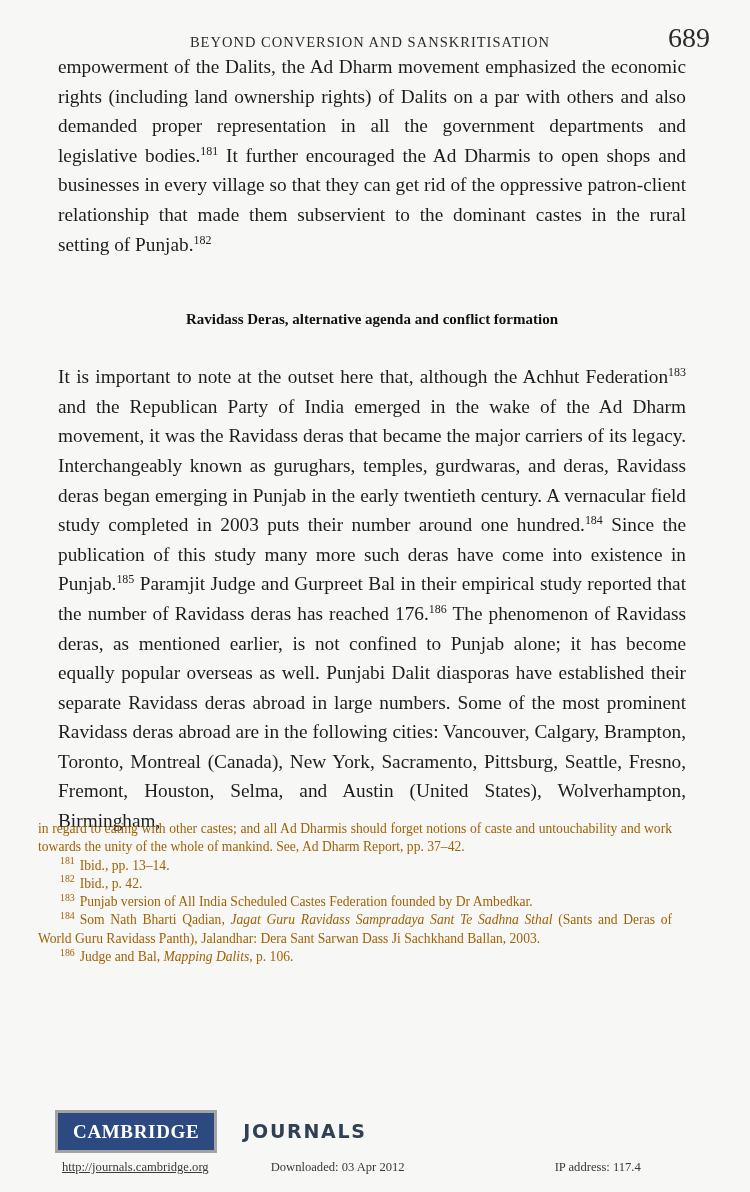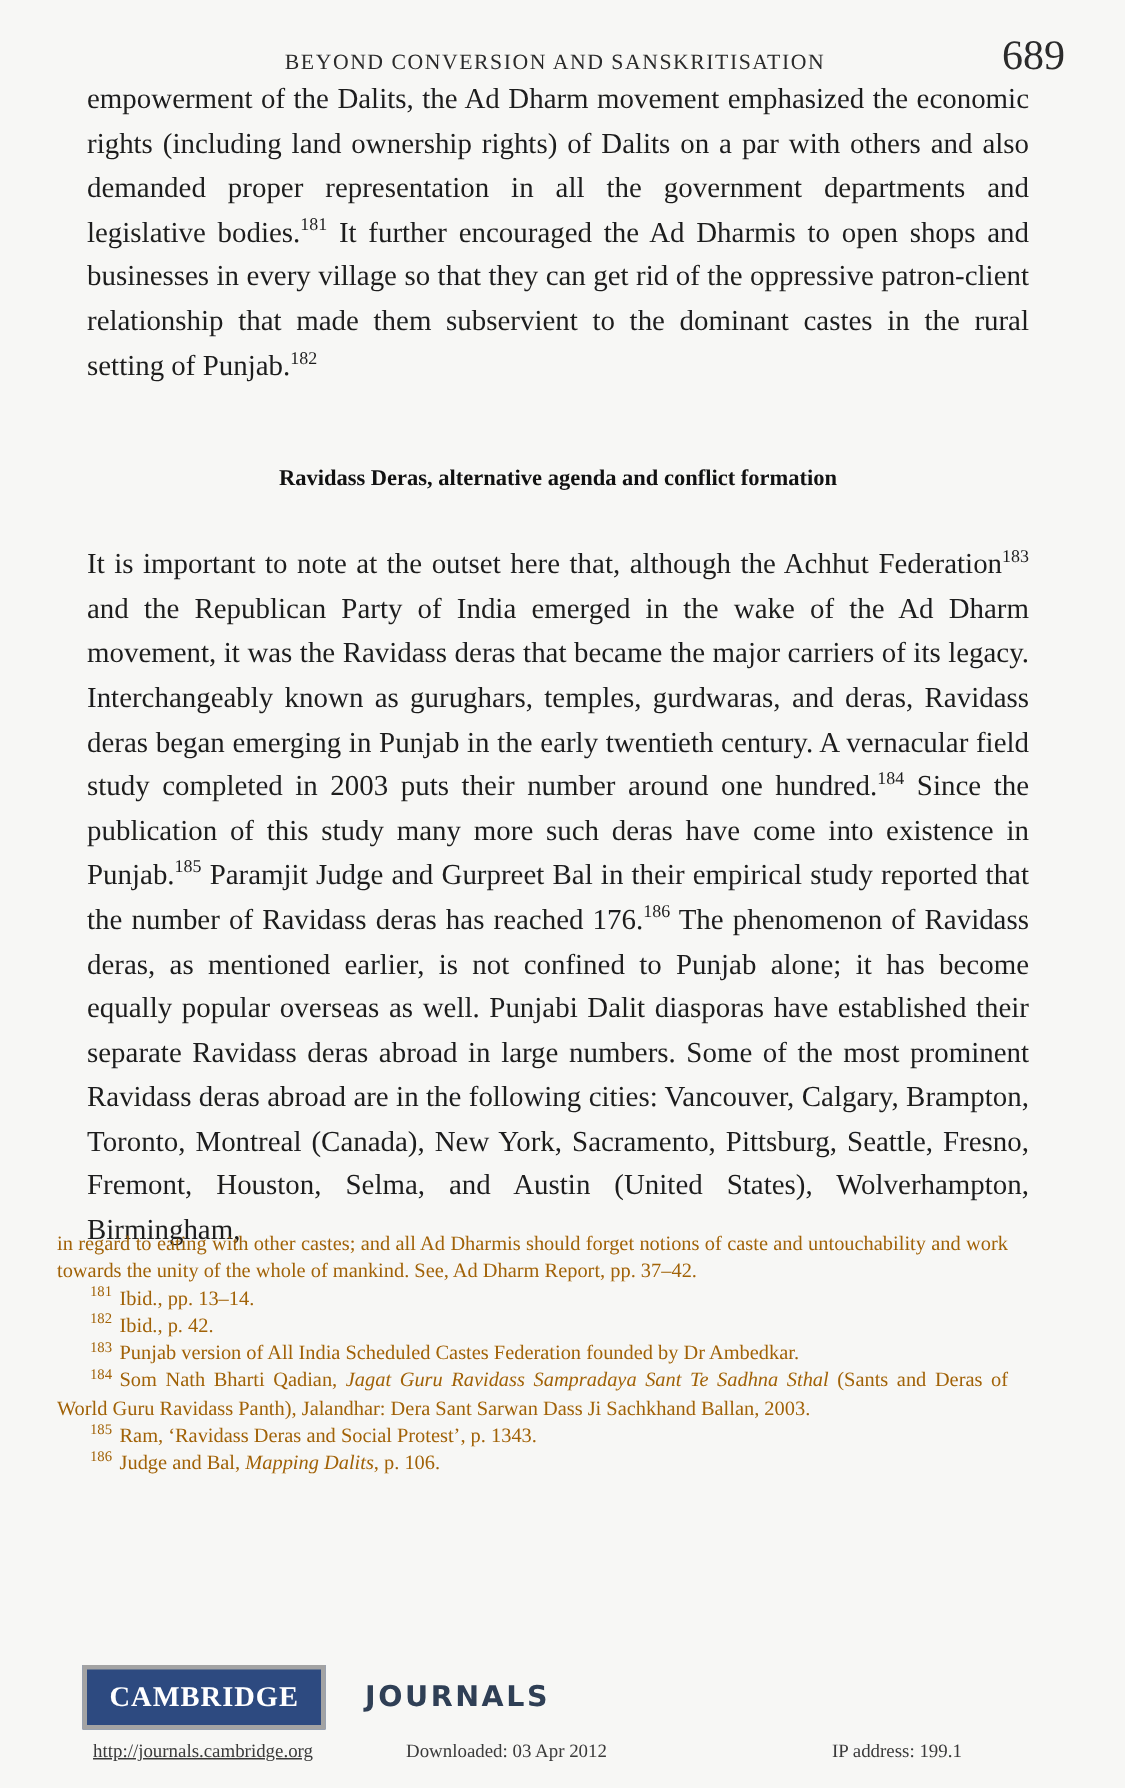--- a/index.html
+++ b/index.html
@@ -197,30 +197,29 @@
     <p class="fn">in regard to eating with other castes; and all Ad Dharmis should forget notions of caste and untouchability and work towards the unity of the whole of mankind. See, Ad Dharm Report, pp. 37–42.</p>
 
     <p class="fn numbered"><span class="fn-num">181</span><span>Ibid., pp. 13–14.</span></p>
 
     <p class="fn numbered"><span class="fn-num">182</span><span>Ibid., p. 42.</span></p>
 
     <p class="fn numbered"><span class="fn-num">183</span><span>Punjab version of All India Scheduled Castes Federation founded by Dr Ambedkar.</span></p>
 
     <p class="fn numbered"><span class="fn-num">184</span><span>Som Nath Bharti Qadian, </span><i>Jagat Guru Ravidass Sampradaya Sant Te Sadhna Sthal</i><span> (Sants and Deras of World Guru Ravidass Panth), Jalandhar: Dera Sant Sarwan Dass Ji Sachkhand Ballan, 2003.</span></p>
 
-    <p class="fn numbered"><span class="fn-num">185</span><span>Ram, ‘Ravidass Deras and Social Protest’, p. 1343.</span></p>
 
     <p class="fn numbered"><span class="fn-num">186</span><span>Judge and Bal, </span><i>Mapping Dalits</i><span>, p. 106.</span></p>
 
   </div>
 
   <div class="logo-row">
     <div class="cambridge-box">
       <span class="cambridge-word">Cambridge</span>
     </div>
     <span class="journals-word">JOURNALS</span>
   </div>
 
   <div class="status-strip">
-    <span class="status-url">http://journals.cambridge.org</span><span class="status-downloaded">Downloaded: 03 Apr 2012</span><span class="status-ip">IP address: 199.1</span>
+    <span class="status-url">http://journals.cambridge.org</span><span class="status-downloaded">Downloaded: 03 Apr 2012</span><span class="status-ip">IP address: 117.4</span>
   </div>
 
 </div>
 
 </body></html>

